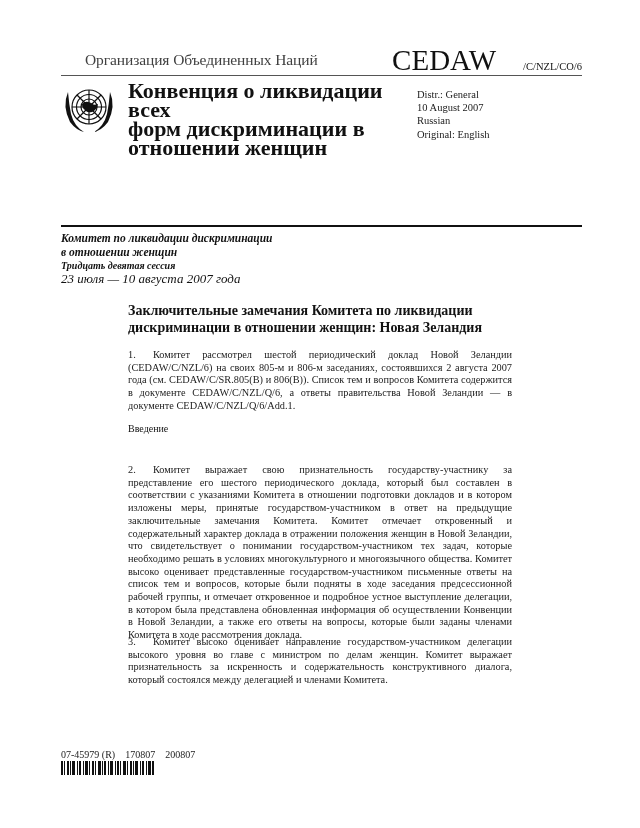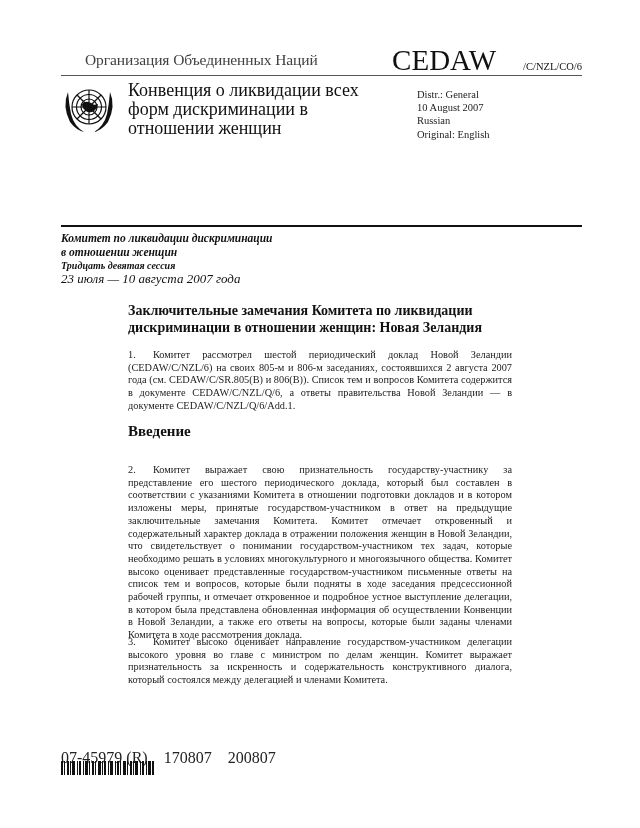--- a/index.html
+++ b/index.html
@@ -7,35 +7,35 @@
     width: 640px; height: 828px; position: relative; overflow: hidden;
     font-family: "Liberation Serif", "DejaVu Serif", serif; color: #111;
   }
   .abs { position: absolute; }
   .org-name { left: 61px; top: 51px; font-size: 15.5px; color: #404040; letter-spacing: -0.1px; margin-left: 24px; }
   .symbol { right: 58px; top: 44px; font-size: 24px; color: #111; white-space: nowrap; }
   .symbol .sym-main { font-size: 29px; }
   .symbol .sym-sub { font-size: 10.5px; margin-left: 27px; }
   .rule-thin { left: 61px; top: 75px; width: 521px; height: 1px; background: #555; }
   .logo { left: 60px; top: 80px; width: 58px; height: 56px; }
-  .conv-title { left: 128px; top: 81px; font-weight: normal; font-size: 18px; line-height: 19px; width: 260px; }
+  .conv-title { left: 128px; top: 81px; font-weight: bold; font-size: 22px; line-height: 19px; width: 260px; }
   .distr { left: 417px; top: 88px; font-size: 10.5px; line-height: 13.2px; color: #222; }
   .rule-thick { left: 61px; top: 225px; width: 521px; height: 2px; background: #111; }
   .committee { left: 61px; top: 231px; font-size: 11.5px; line-height: 14px; font-style: italic; }
   .committee .c-bold { font-weight: bold; }
   .committee .session { font-weight: bold; font-size: 10px; line-height: 13px; }
   .committee .dates { font-size: 13px; line-height: 13px; }
   .doc-title { left: 128px; top: 302px; width: 390px; font-weight: bold; font-size: 14px; line-height: 17px; }
   .body-text { left: 128px; width: 384px; font-size: 10.3px; line-height: 12.7px; text-align: justify; color: #222; }
   .body-text .num { display: inline-block; width: 25px; }
   .p1 { top: 349px; }
-  .heading { left: 128px; top: 423px; font-weight: bold; font-size: 15px; }
+  .heading { left: 128px; top: 423px; font-weight: normal; font-size: 10px; }
   .p2 { top: 464px; }
   .p3 { top: 636px; }
-  .footer-code { left: 61px; top: 749px; font-size: 16px; color: #222; white-space: pre; }
+  .footer-code { left: 61px; top: 749px; font-size: 10px; color: #222; white-space: pre; }
   .barcode { left: 61px; top: 761px; width: 106px; height: 14px; display: flex; align-items: stretch; }
   .barcode span { display: block; height: 100%; background: #111; }
 </style>
 </head>
 <body>
 
 <div class="abs org-name">Организация Объединенных Наций</div>
 <div class="abs symbol"><span class="sym-main">CEDAW</span><span class="sym-sub">/C/NZL/CO/6</span></div>
 <div class="abs rule-thin"></div>
 

